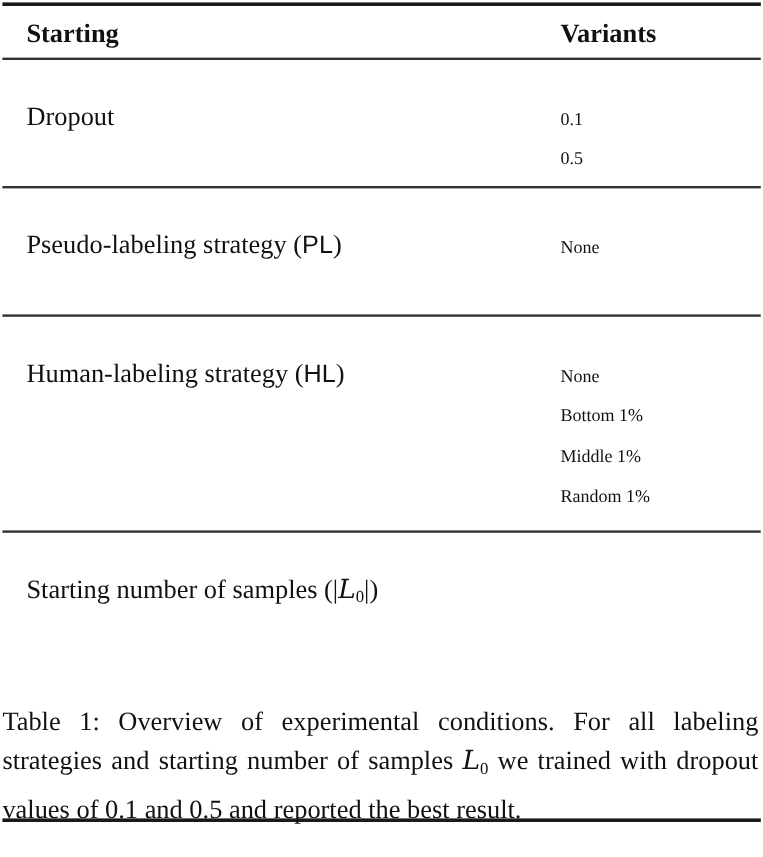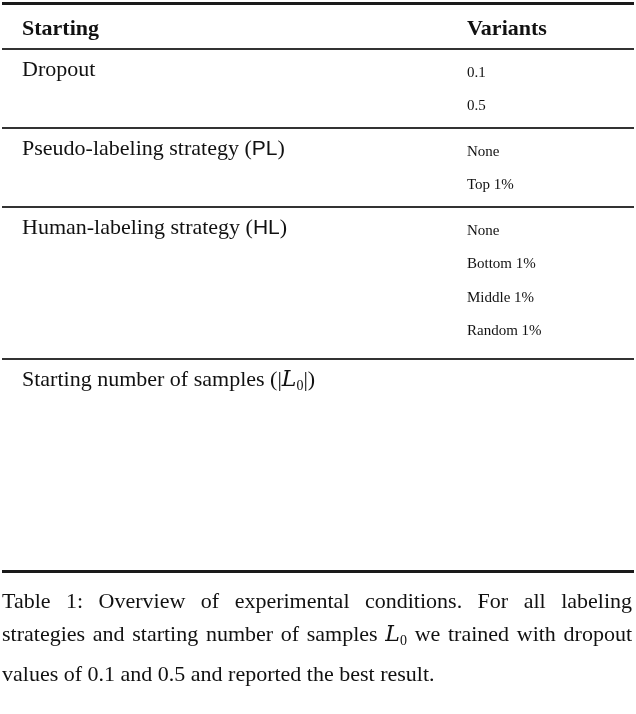--- a/index.html
+++ b/index.html
@@ -11,21 +11,21 @@
     .table-wrap { position: absolute; left: 0; top: 0; width: 636px; }
     .rule-thick { height: 3px; background: #1a1a1a; width: 632px; margin-left: 2px; }
     .rule-mid { height: 2px; background: #333; width: 632px; margin-left: 2px; }
     .header-row { position: relative; height: 43px; }
     .header-row .c1, .header-row .c2 {
       position: absolute; top: 10px; font-weight: bold; font-size: 22px;
       font-family: "Liberation Serif", "DejaVu Serif", serif;
     }
     .c1 { left: 22px; }
     .c2 { left: 467px; text-align: right; }
-    .group { position: relative; }
+    .group { position: relative; margin-top: 28px; }
     .group .label {
       position: absolute; left: 22px; top: 6px; font-size: 22px;
       font-family: "Liberation Serif", "DejaVu Serif", serif; white-space: nowrap;
     }
     .group .variants { position: absolute; left: 467px; top: 6px; }
     .variant {
       font-size: 15px; line-height: 33.4px; height: 33.4px;
       font-family: "Liberation Serif", "DejaVu Serif", serif; white-space: nowrap;
     }
     .sans { font-family: "Liberation Sans", "DejaVu Sans", sans-serif; font-size: 21px; }
@@ -56,21 +56,20 @@
       <div class="variant">0.1</div>
       <div class="variant">0.5</div>
     </div>
   </div>
   <div class="rule-mid"></div>
 
   <div class="group" style="height:77px">
     <span class="label"><span>Pseudo-labeling strategy (</span><span class="sans">PL</span><span>)</span></span>
     <div class="variants">
       <div class="variant">None</div>
-      <div class="variant">Top 1%</div>
     </div>
   </div>
   <div class="rule-mid"></div>
 
   <div class="group" style="height:150px">
     <span class="label"><span>Human-labeling strategy (</span><span class="sans">HL</span><span>)</span></span>
     <div class="variants">
       <div class="variant">None</div>
       <div class="variant">Bottom 1%</div>
       <div class="variant">Middle 1%</div>

